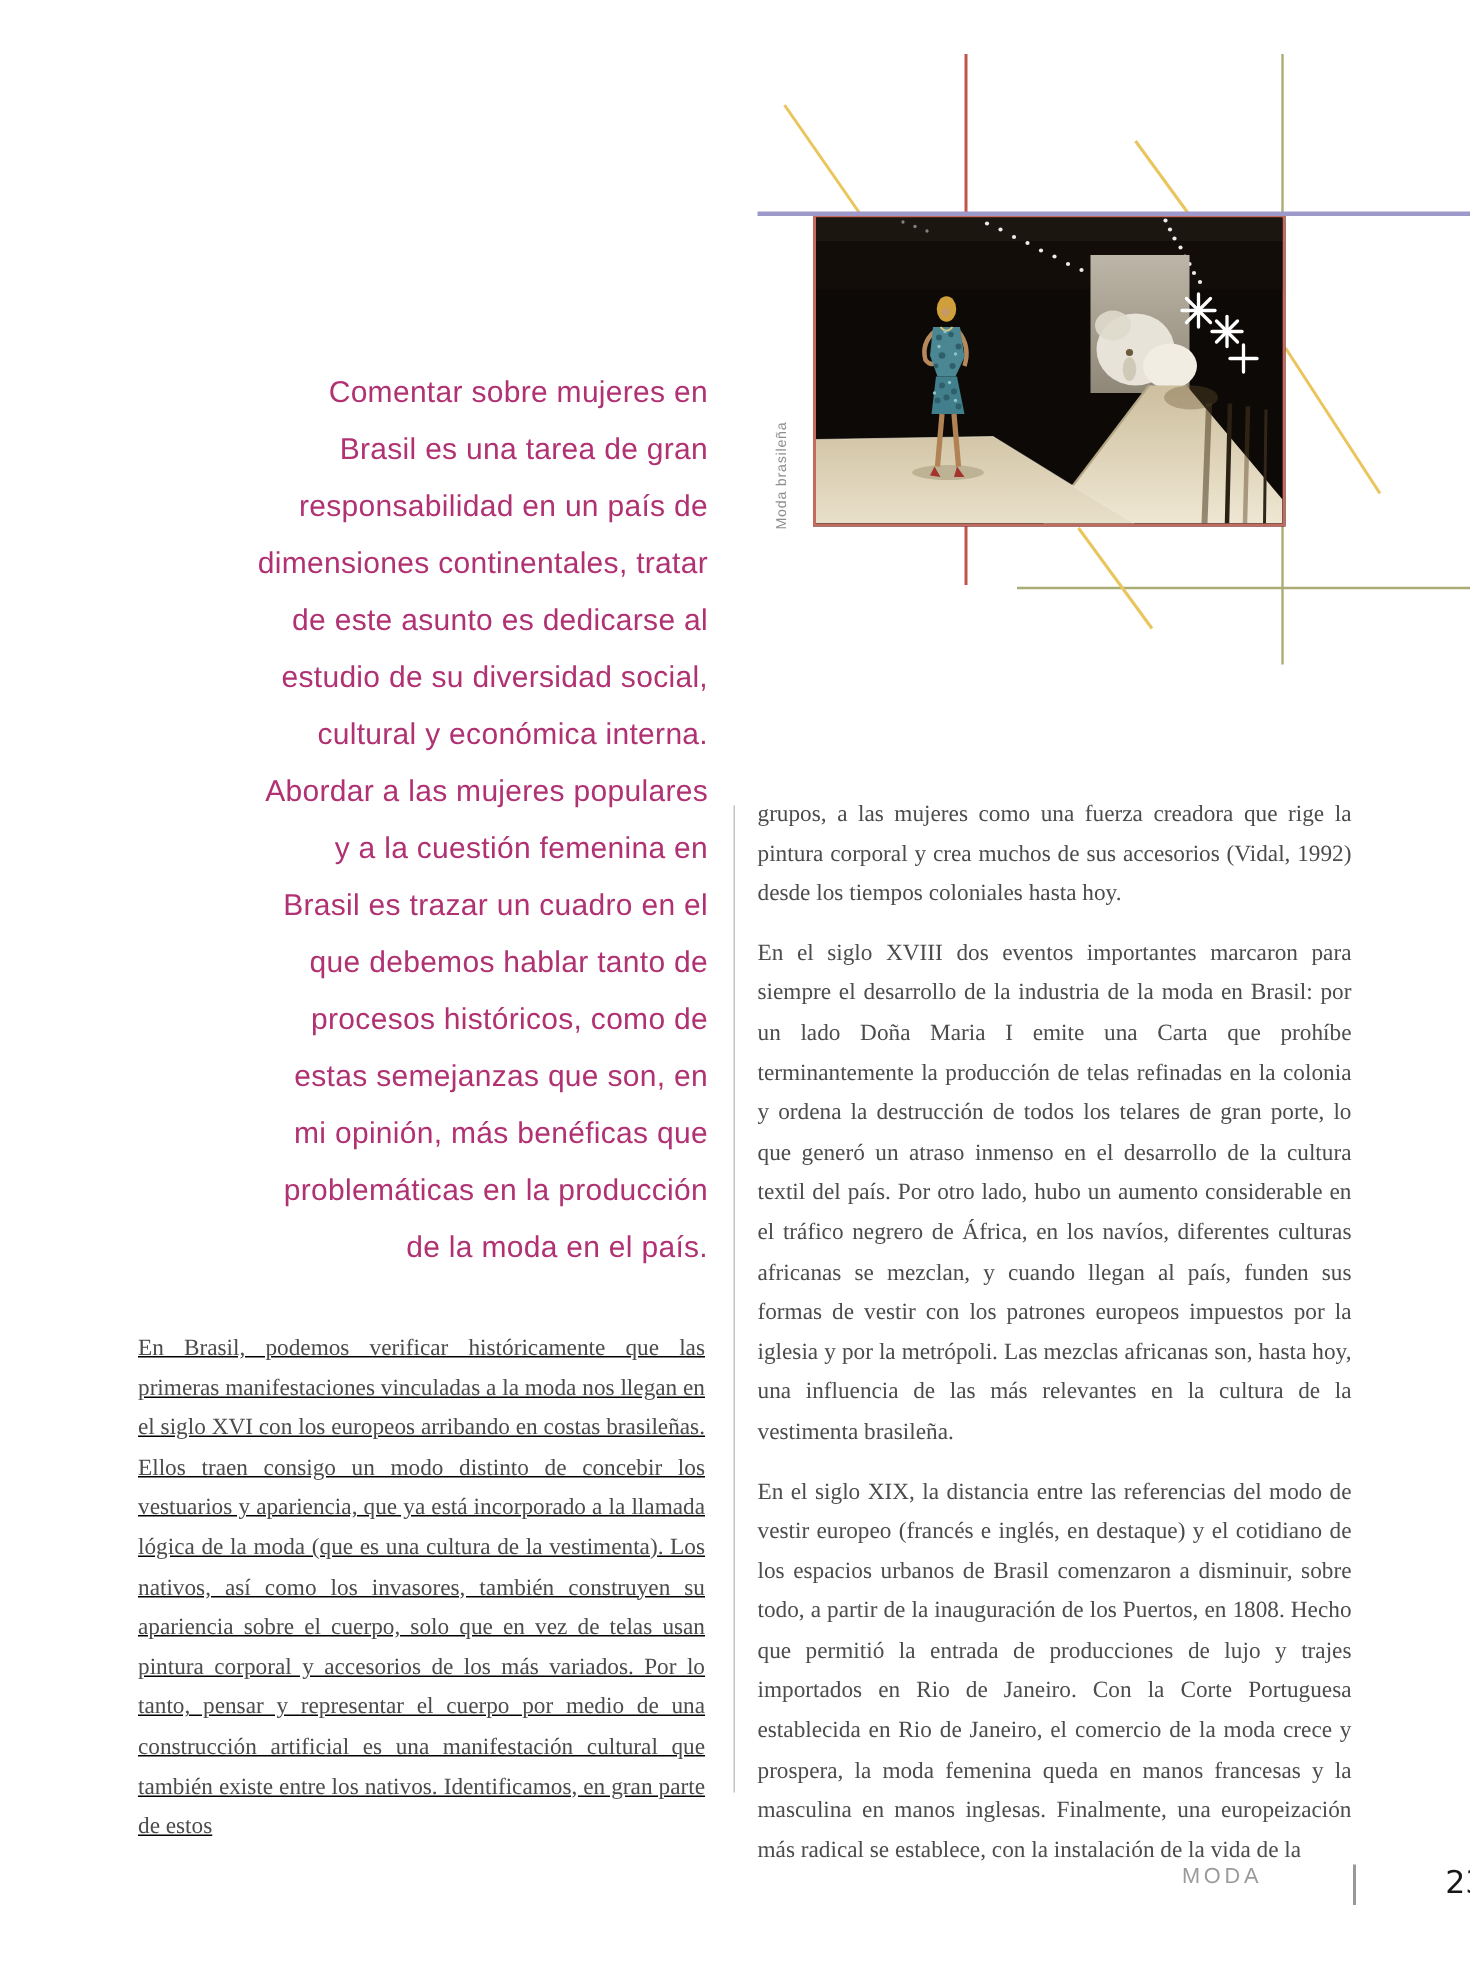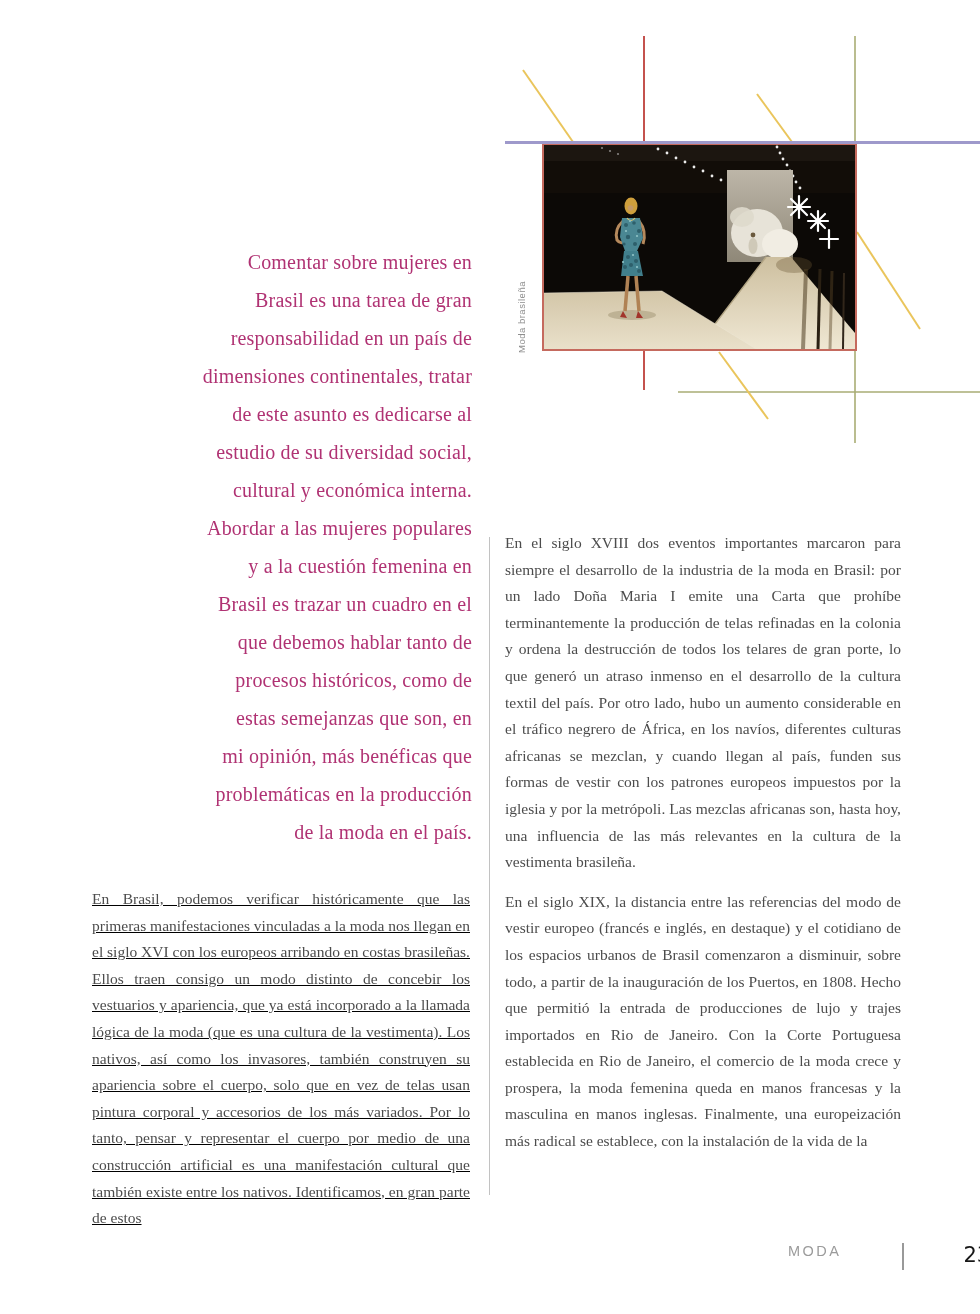--- a/index.html
+++ b/index.html
@@ -22,21 +22,21 @@
   }
   .caption{
     position:absolute;left:516px;top:353px;
     transform:rotate(-90deg);transform-origin:0 0;
     font-family:"Liberation Sans", sans-serif;
     font-size:9.5px;color:#8e8e8e;letter-spacing:.5px;white-space:nowrap;
   }
   .pull-quote{
     position:absolute;left:127px;top:243px;width:345px;
     text-align:right;white-space:pre;
-    font-family:Liberation Serif, serif;
+    font-family:Liberation Sans, sans-serif;
     font-size:20px;line-height:38px;letter-spacing:.2px;
     color:#b03273;
   }
   .col-rule{
     position:absolute;left:489px;top:537px;width:1px;height:658px;
     background:#c2c2c2;
   }
   .col-left{position:absolute;left:92px;top:886px;width:378px;text-decoration:underline;}
   .col-right{position:absolute;left:505px;top:530px;width:396px;}
   .col-left p,.col-right p{
@@ -212,20 +212,21 @@
 mi opinión, más benéficas que
 problemáticas en la producción
 de la moda en el país.</div>
 
   <div class="col-rule"></div>
 
   <div class="col-left">
     <p>En Brasil, podemos verificar históricamente que las primeras manifestaciones vinculadas a la moda nos llegan en el siglo XVI con los europeos arribando en costas brasileñas. Ellos traen consigo un modo distinto de concebir los vestuarios y apariencia, que ya está incorporado a la llamada lógica de la moda (que es una cultura de la vestimenta). Los nativos, así como los invasores, también construyen su apariencia sobre el cuerpo, solo que en vez de telas usan pintura corporal y accesorios de los más variados. Por lo tanto, pensar y representar el cuerpo por medio de una construcción artificial es una manifestación cultural que también existe entre los nativos. Identificamos, en gran parte de estos</p>
   </div>
   <div class="col-right">
+    <p>grupos, a las mujeres como una fuerza creadora que rige la pintura corporal y crea muchos de sus accesorios (Vidal, 1992) desde los tiempos coloniales hasta hoy.</p>
     <p>En el siglo XVIII dos eventos importantes marcaron para siempre el desarrollo de la industria de la moda en Brasil: por un lado Doña Maria I emite una Carta que prohíbe terminantemente la producción de telas refinadas en la colonia y ordena la destrucción de todos los telares de gran porte, lo que generó un atraso inmenso en el desarrollo de la cultura textil del país. Por otro lado, hubo un aumento considerable en el tráfico negrero de África, en los navíos, diferentes culturas africanas se mezclan, y cuando llegan al país, funden sus formas de vestir con los patrones europeos impuestos por la iglesia y por la metrópoli. Las mezclas africanas son, hasta hoy, una influencia de las más relevantes en la cultura de la vestimenta brasileña.</p>
     <p>En el siglo XIX, la distancia entre las referencias del modo de vestir europeo (francés e inglés, en destaque) y el cotidiano de los espacios urbanos de Brasil comenzaron a disminuir, sobre todo, a partir de la inauguración de los Puertos, en 1808. Hecho que permitió la entrada de producciones de lujo y trajes importados en Rio de Janeiro. Con la Corte Portuguesa establecida en Rio de Janeiro, el comercio de la moda crece y prospera, la moda femenina queda en manos francesas y la masculina en manos inglesas. Finalmente, una europeización más radical se establece, con la instalación de la vida de la</p>
   </div>
 
   <div class="footer">
     <span class="mag">MODA</span>
     <span class="fdiv"></span>
     <span class="pnum">23</span>
   </div>
 

